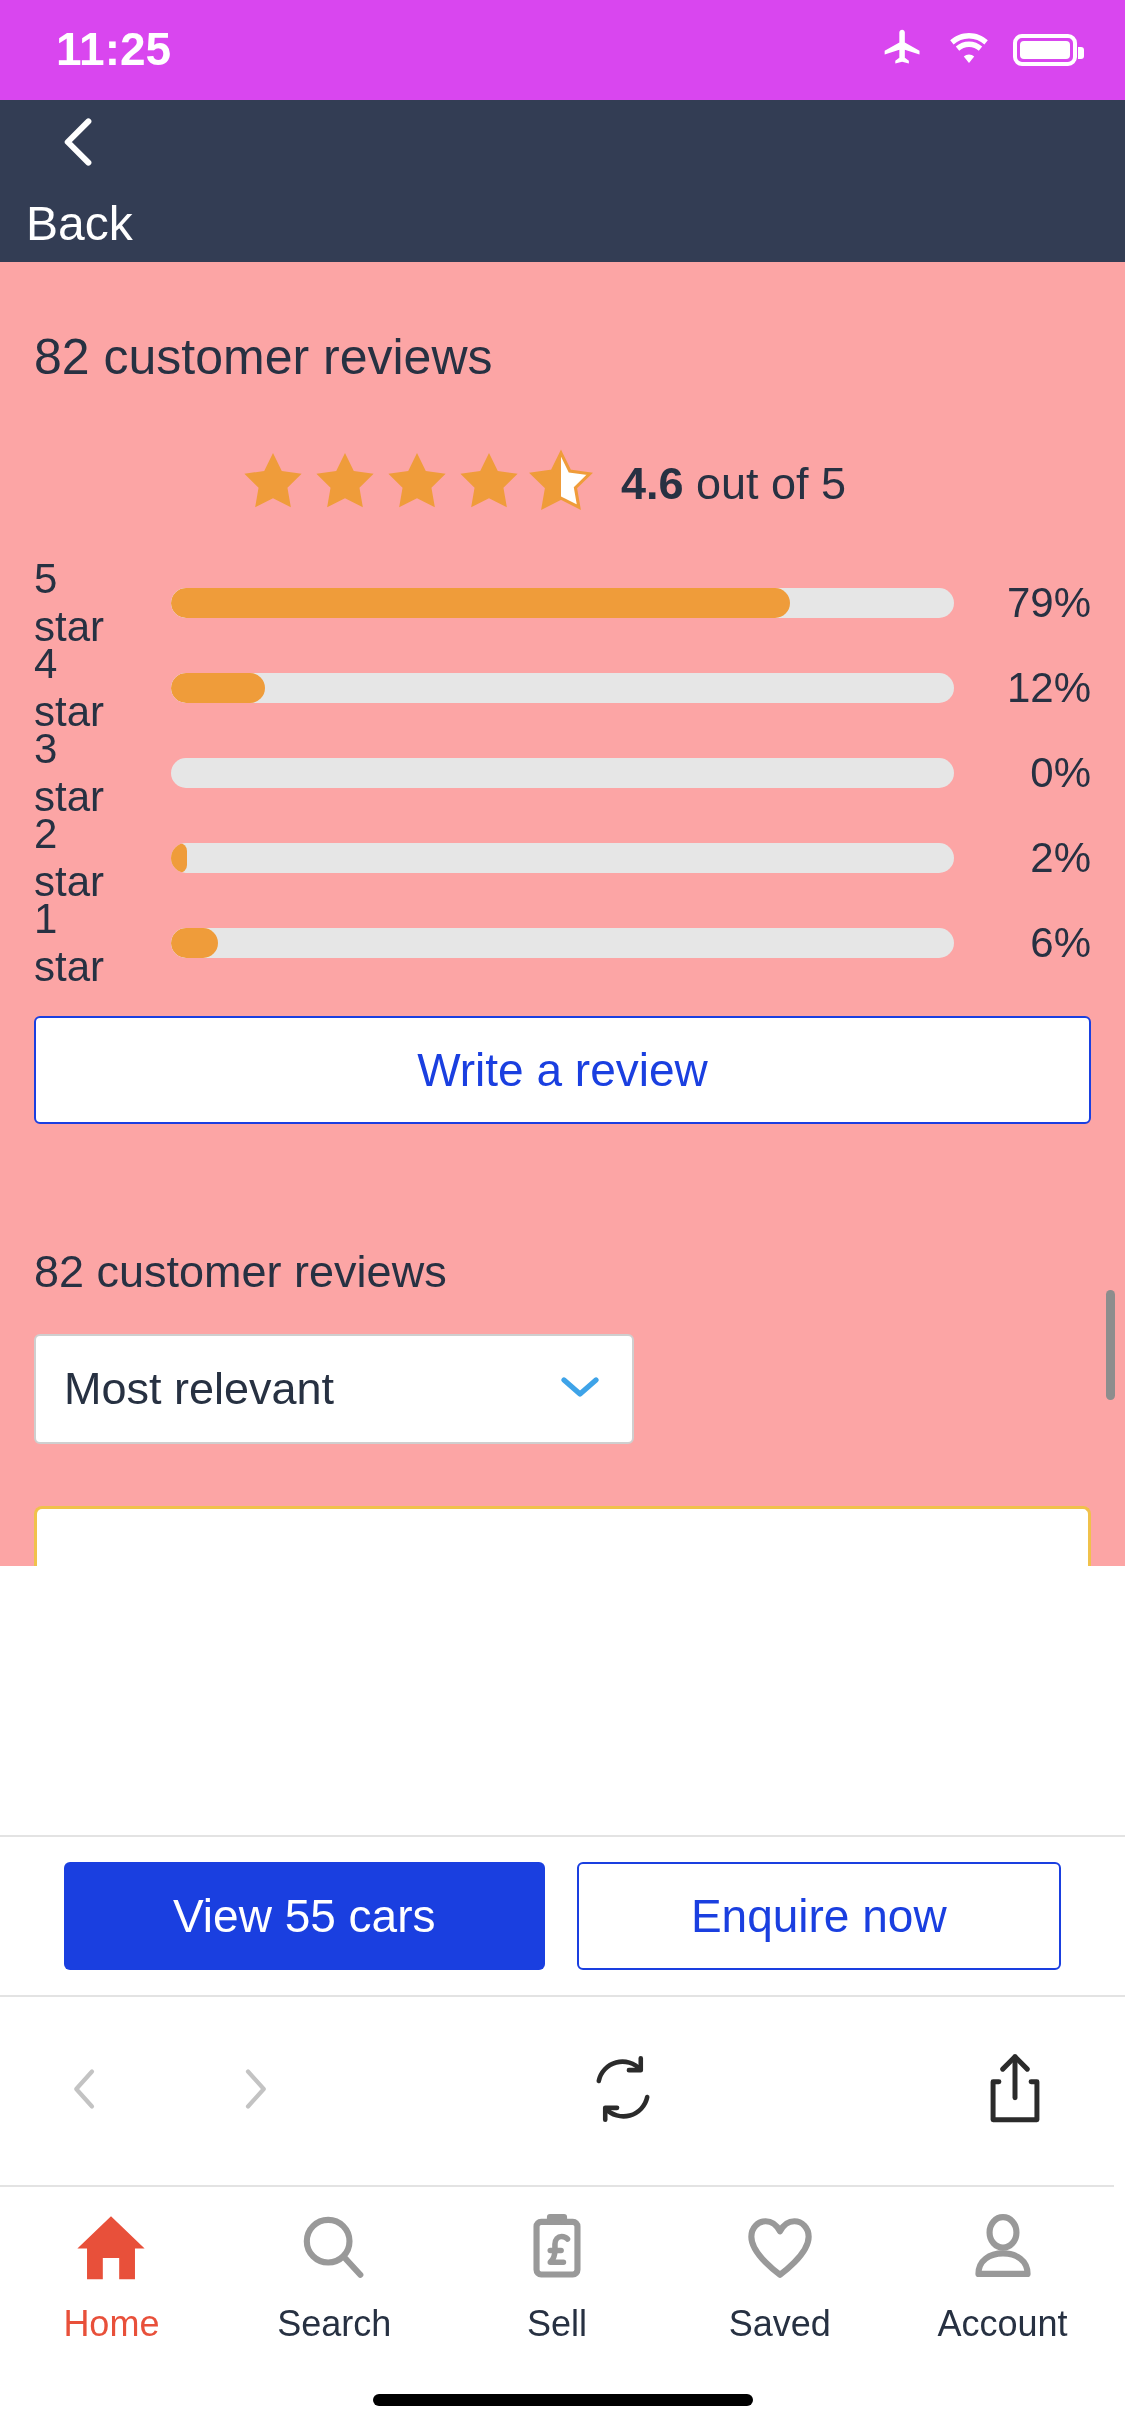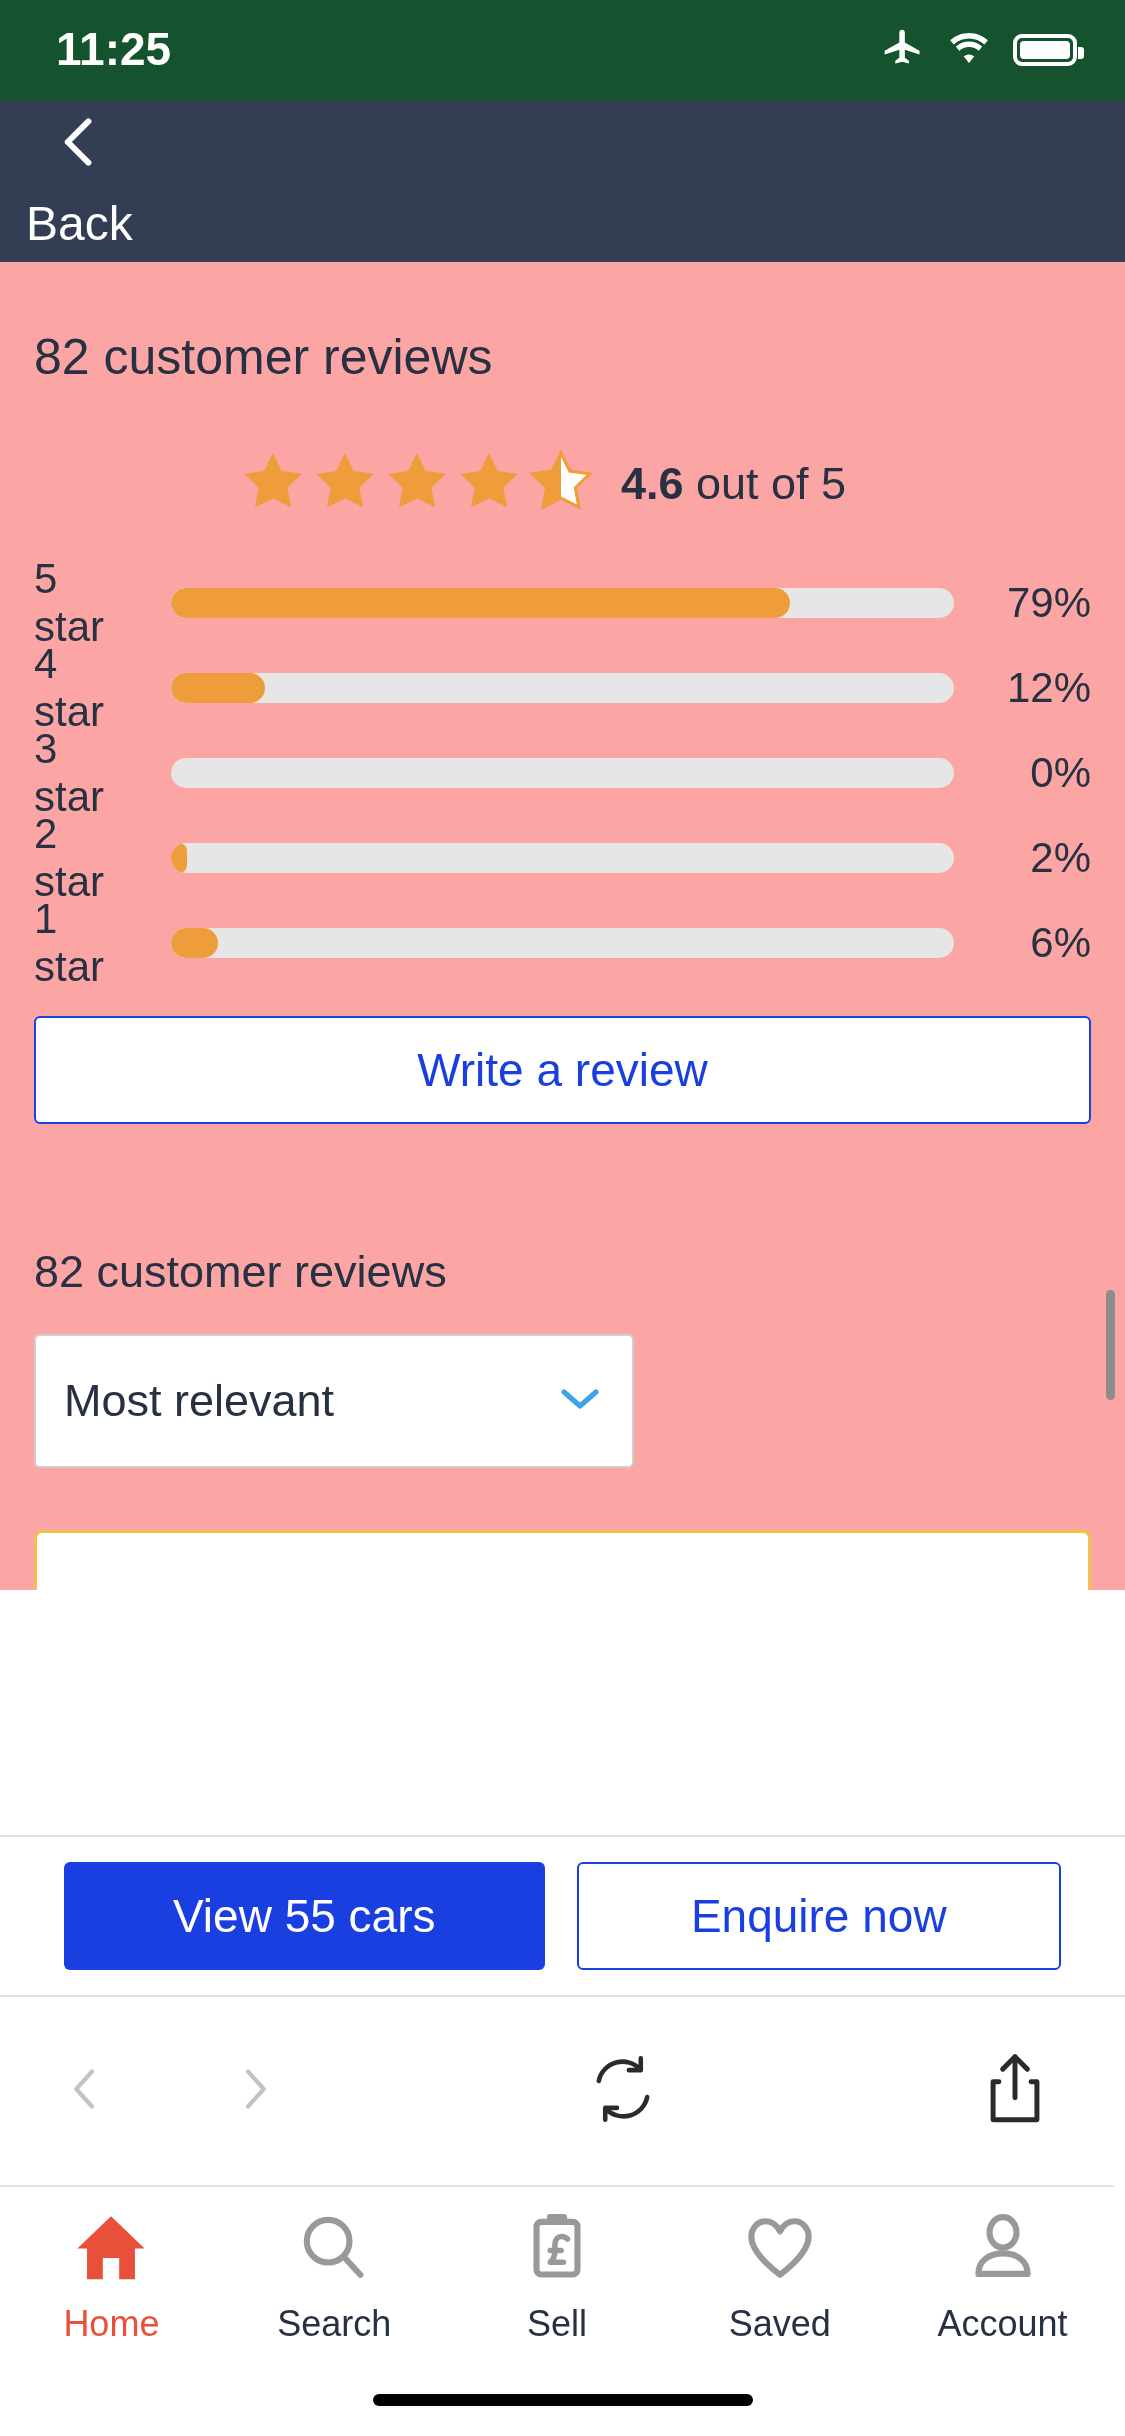--- a/index.html
+++ b/index.html
@@ -6,21 +6,21 @@
   html, body { width:1125px; height:2436px; }
   body {
     font-family:"Liberation Sans", sans-serif;
     background:#ffffff;
     overflow:hidden;
     position:relative;
   }
 
   
   .statusbar{
-    height:100px; background:#14532d; position:relative;
+    height:100px; background:#d946ef; position:relative;
     display:flex; align-items:center;
   }
   .clock{
     color:#fff; font-size:46px; font-weight:600;
     position:absolute; left:56px; top:22px; letter-spacing:0px;
   }
   .status-icons{
     position:absolute; right:48px; top:26px;
     display:flex; align-items:center; gap:20px;
   }
@@ -81,21 +81,21 @@
     margin:42px 34px 0 34px; height:108px;
     border:2px solid #1a3fe0; border-radius:6px;
     display:flex; align-items:center; justify-content:center;
     color:#1a3fe0; font-size:46px; background:#fff; cursor:pointer;
   }
 
   
   .section2{ margin-top:122px; padding:0 34px; }
   .section2-title{ font-size:45px; color:#273142; }
   .sort-select{
-    margin-top:36px; height:134px; width:600px;
+    margin-top:36px; height:110px; width:600px;
     border:2px solid #cfcfcf; border-radius:6px; background:#fff;
     display:flex; align-items:center; padding:0 28px;
     justify-content:space-between; cursor:pointer;
   }
   .sort-value{ font-size:45px; color:#273142; }
 
   .review-card-peek{
     margin:62px 34px 0 34px; height:60px;
     border:3px solid #f0c14b; border-radius:8px 8px 0 0;
     border-bottom:none; background:#fff;

